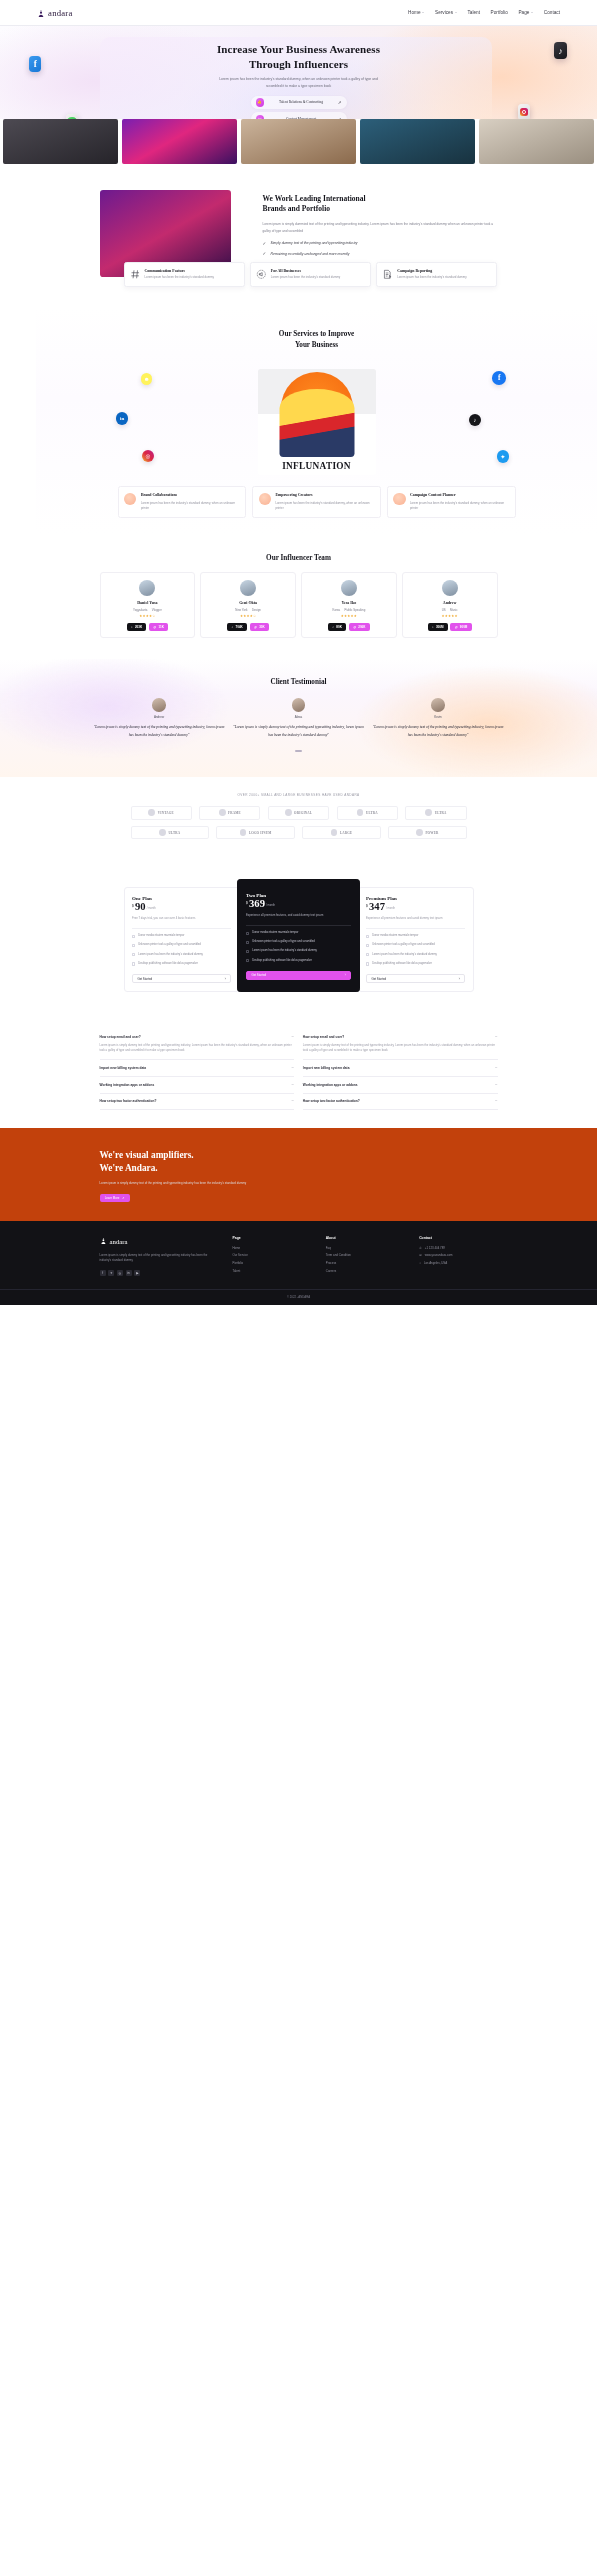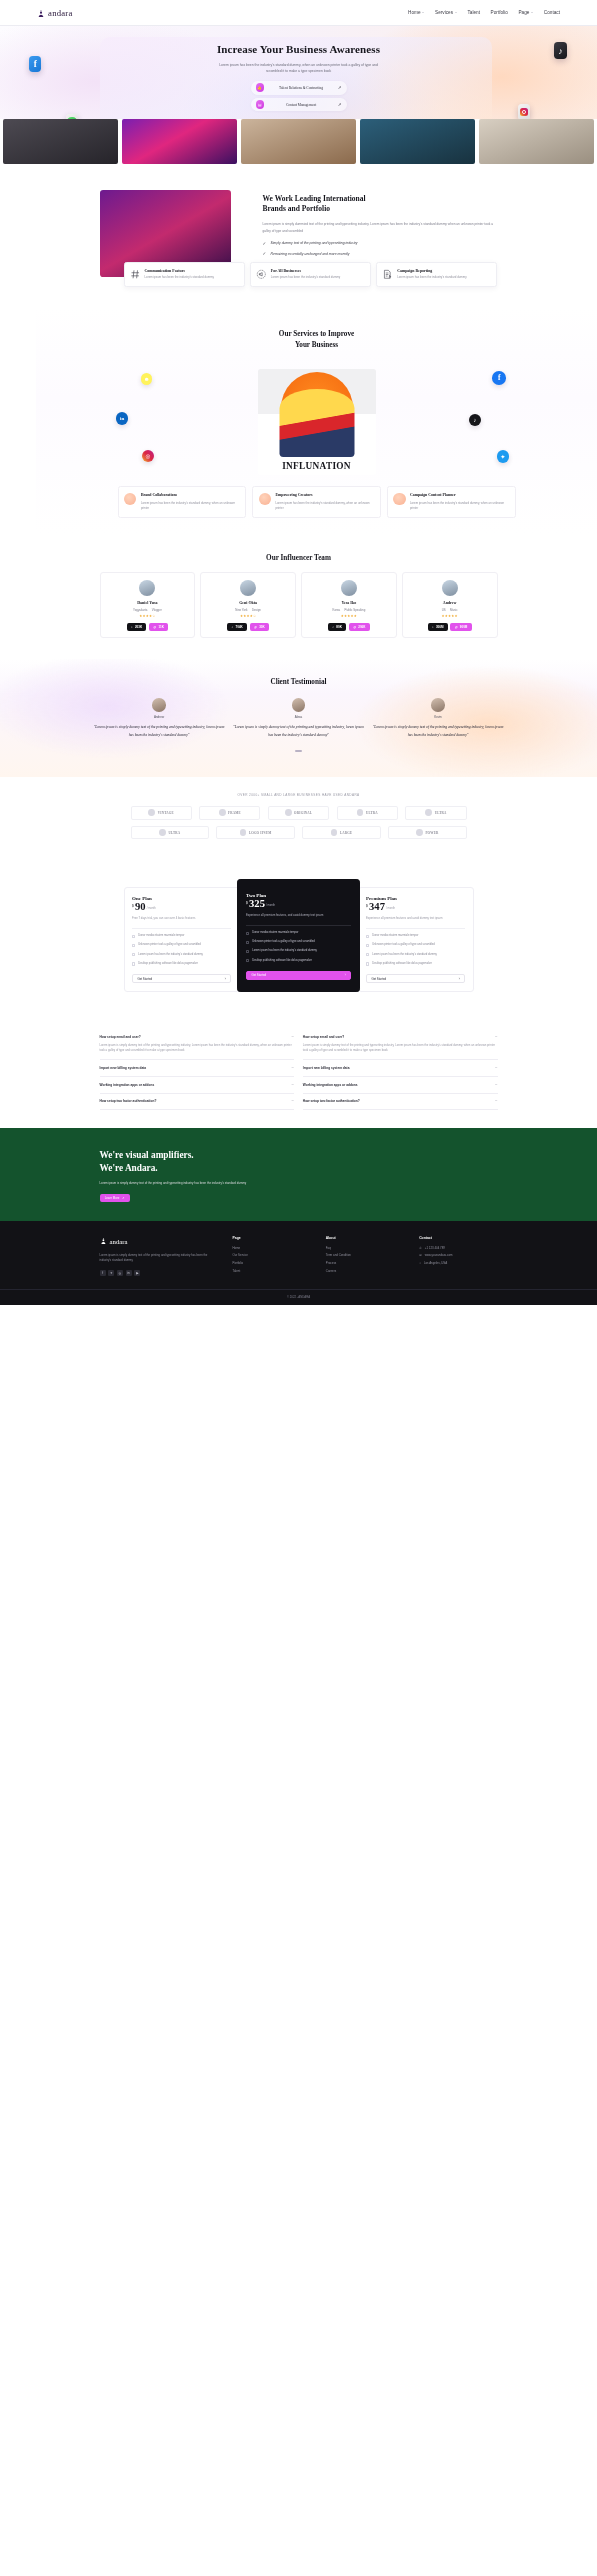--- a/index.html
+++ b/index.html
@@ -180,21 +180,21 @@
   .faq { padding: 16px 0 17.4px; background:#fff; }
   .faq-grid { width: 398px; margin: 0 auto; display: flex; gap: 8.7px; }
   .faq-col { flex: 1; display: flex; flex-direction: column; }
   .faq-item { border-bottom: 0.6px solid #eeedf3; padding: 5.6px 0; }
   .faq-q { display: flex; align-items: center; justify-content: space-between; gap: 5px; cursor: pointer; }
   .faq-q .qx { font-size: 3.2px; font-weight: 700; color: #2a2a35; }
   .faq-q .sign { font-size: 4.4px; color: #9d9daa; line-height: 1; }
   .faq-a { margin-top: 3.7px; font-size: 2.8px; line-height: 2; color: #9a9aa6; }
 
   
-  .cta { background: #14532d; padding: 21px 0 18.7px; }
+  .cta { background: #c2410c; padding: 21px 0 18.7px; }
   .cta-in { width: 398px; margin: 0 auto; }
   .cta-h { font-family: "Liberation Serif", serif; font-size: 9.3px; font-weight: 700; color: #fff; line-height: 1.45; }
   .cta-p { margin-top: 5.6px; font-size: 2.9px; line-height: 1.95; color: #dcdce0; }
   .cta-btn { margin-top: 7.5px; width: 30px; height: 8px; background: #e152ec; border-radius: 1.9px; display: flex; align-items: center; justify-content: center; gap: 2.5px; font-size: 2.9px; color: #fff; cursor: pointer; }
 
   
   .footer { background: #121216; padding: 15px 0 0; }
   .f-in { width: 398px; margin: 0 auto; display: flex; gap: 15px; }
   .f-brand { width: 118px; }
   .f-logo { display: flex; align-items: center; gap: 3.1px; }
@@ -263,20 +263,21 @@
     </div>
   <div class="float ig">
       <i>
         <b></b>
       </i>
     </div>
 
   <div class="hero-inner">
     <div class="hero-h1">
       <div>Increase Your Business Awareness</div>
+      <div>Through Influencers</div>
     </div>
     <div class="hero-sub">Lorem ipsum has been the industry's standard dummy, when an unknown printer took a galley of type and scrambled it to make a type specimen book</div>
 
     <div class="chips">
       <div class="chip">
         <span class="chip-ic">👍</span>
         <span class="chip-tx">Talent Relations &amp; Contracting</span>
         <span class="chip-ar">↗</span>
       </div>
       <div class="chip">
@@ -599,21 +600,21 @@
       <div class="pbtn">
           <span>Get Started</span>
           <span>›</span>
         </div>
     </div>
 
     <div class="pcard mid">
       <div class="pname">Two Plan</div>
       <div class="pprice">
         <span class="pcur">$</span>
-        <span class="pnum">325</span>
+        <span class="pnum">369</span>
         <span class="pper">/ month</span>
       </div>
       <div class="pdesc">Experience all premium features, and avoid dummy text ipsum</div>
       <div class="pdiv"></div>
       <div class="pfeat">
         <div class="pf">
             <span class="bx"></span>
             <span>Donor mediocritatem mazmiale tempor</span>
           </div>
         <div class="pf">

